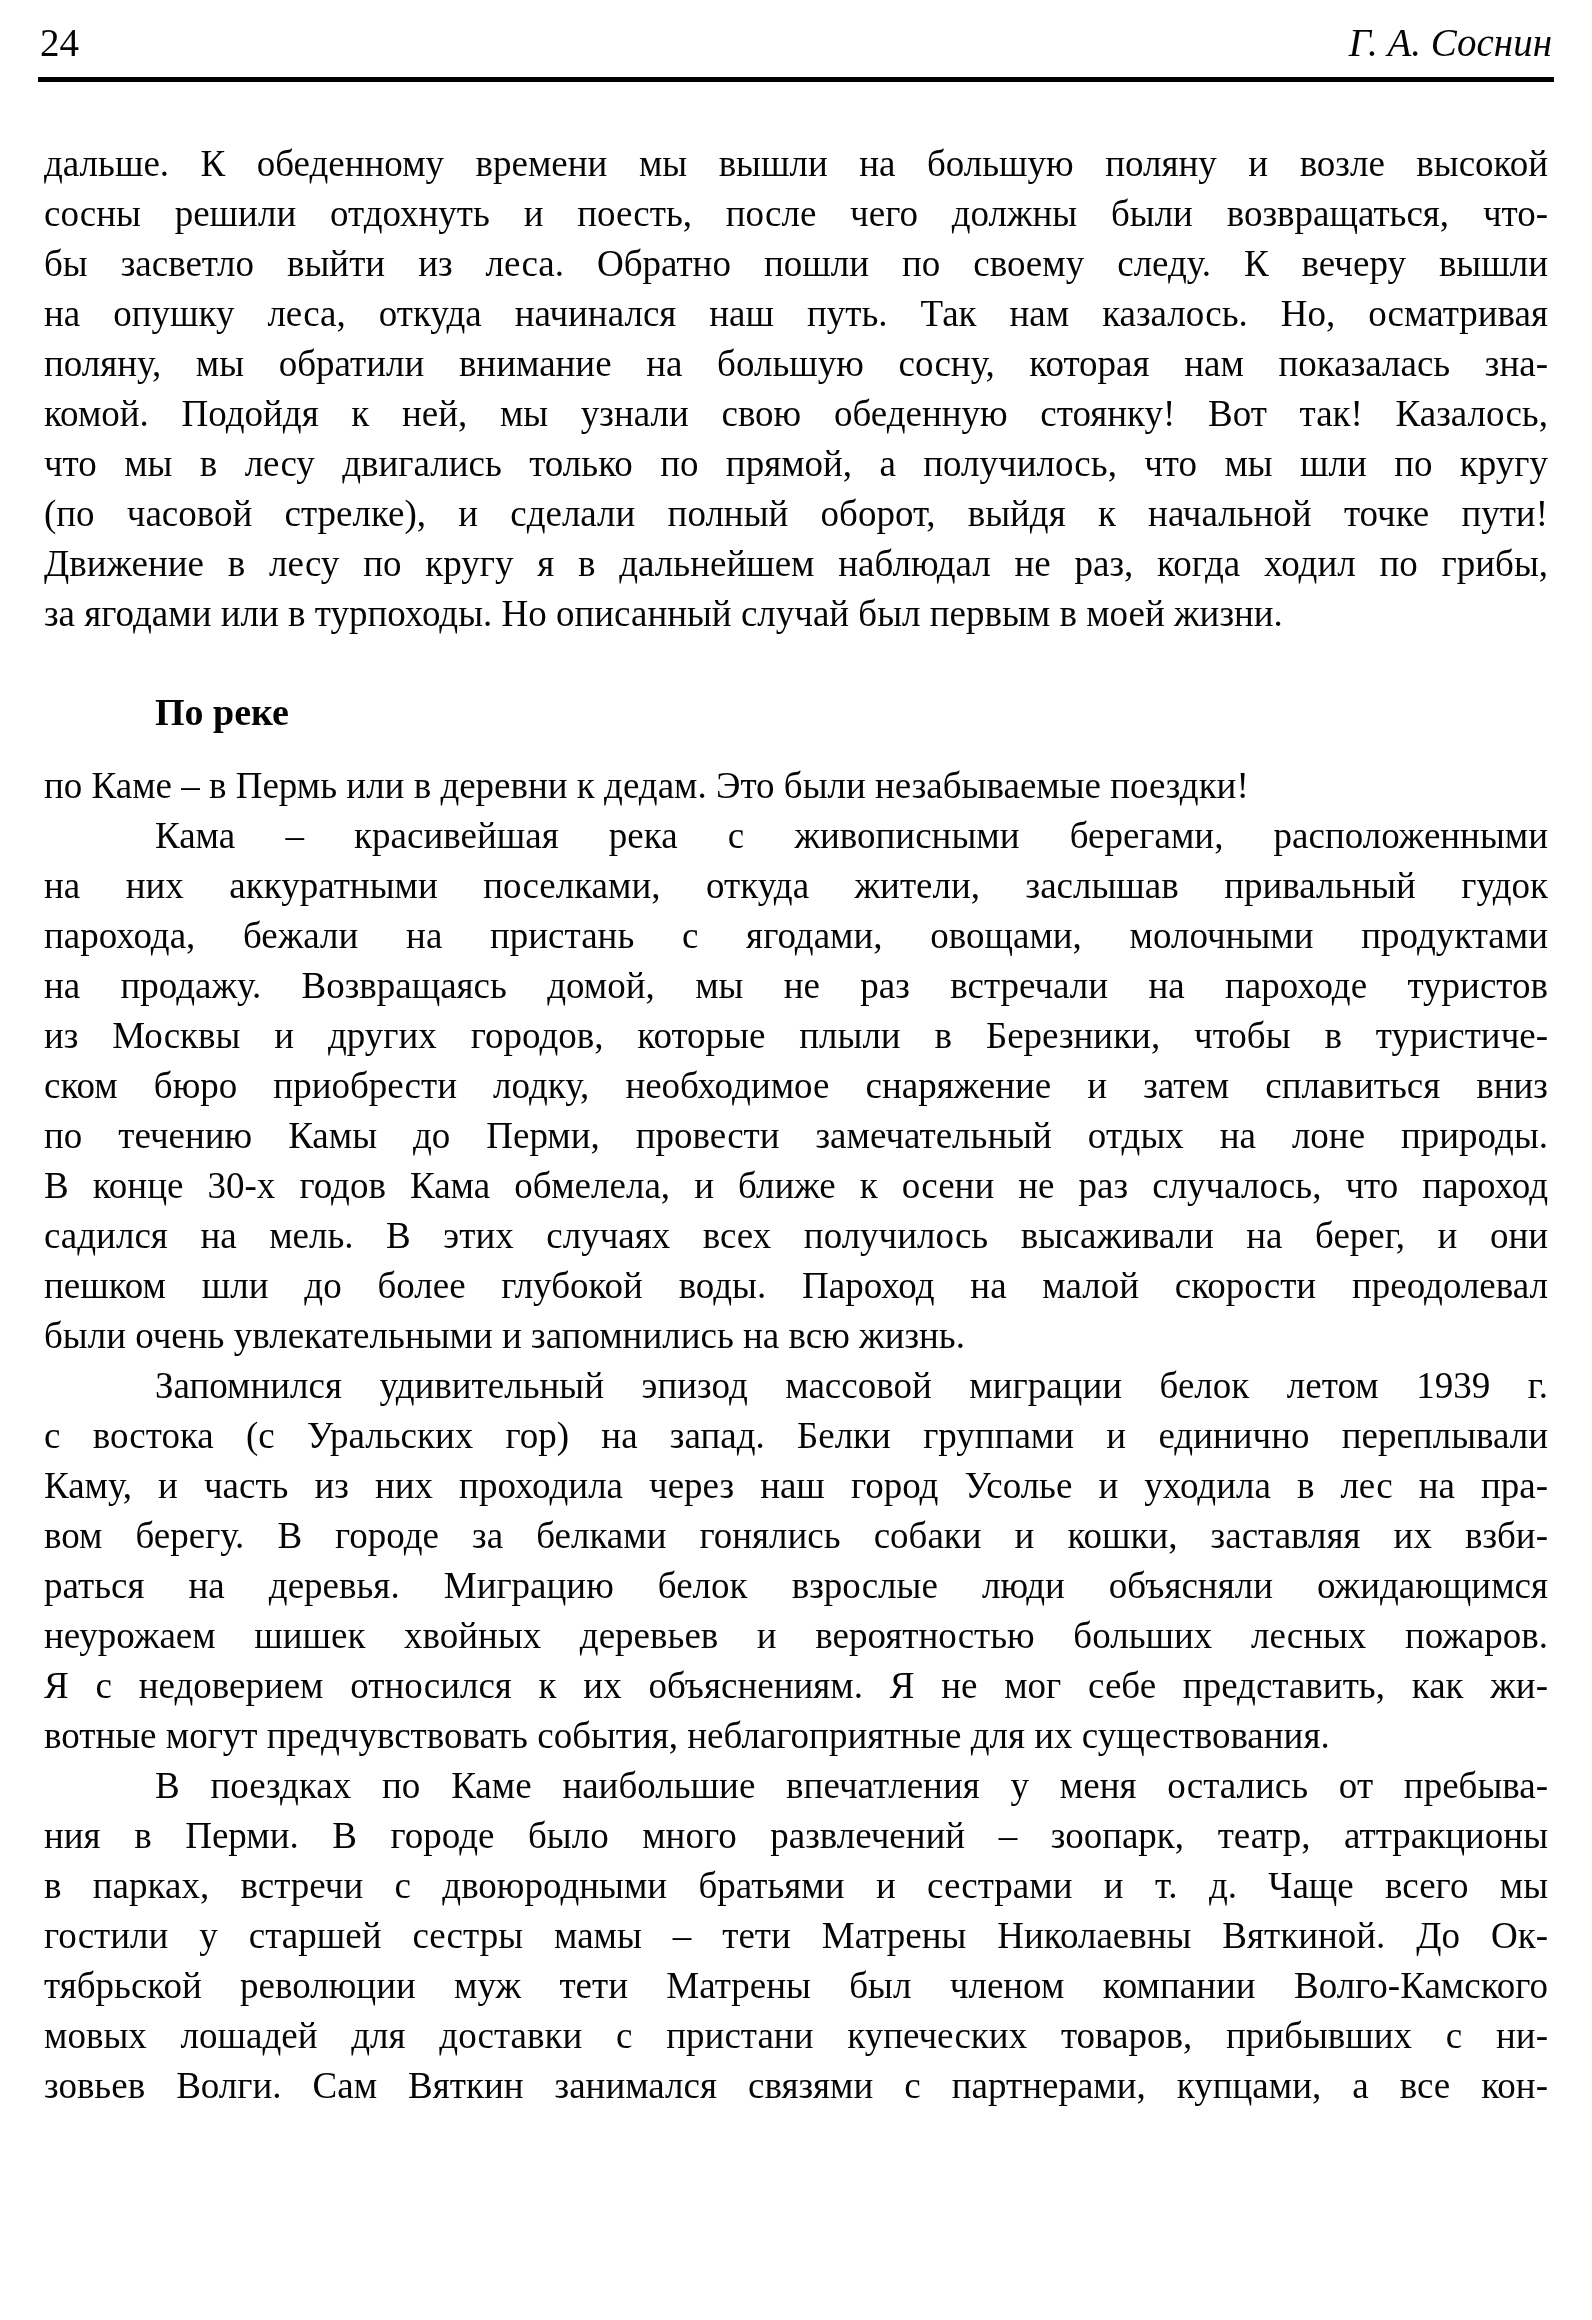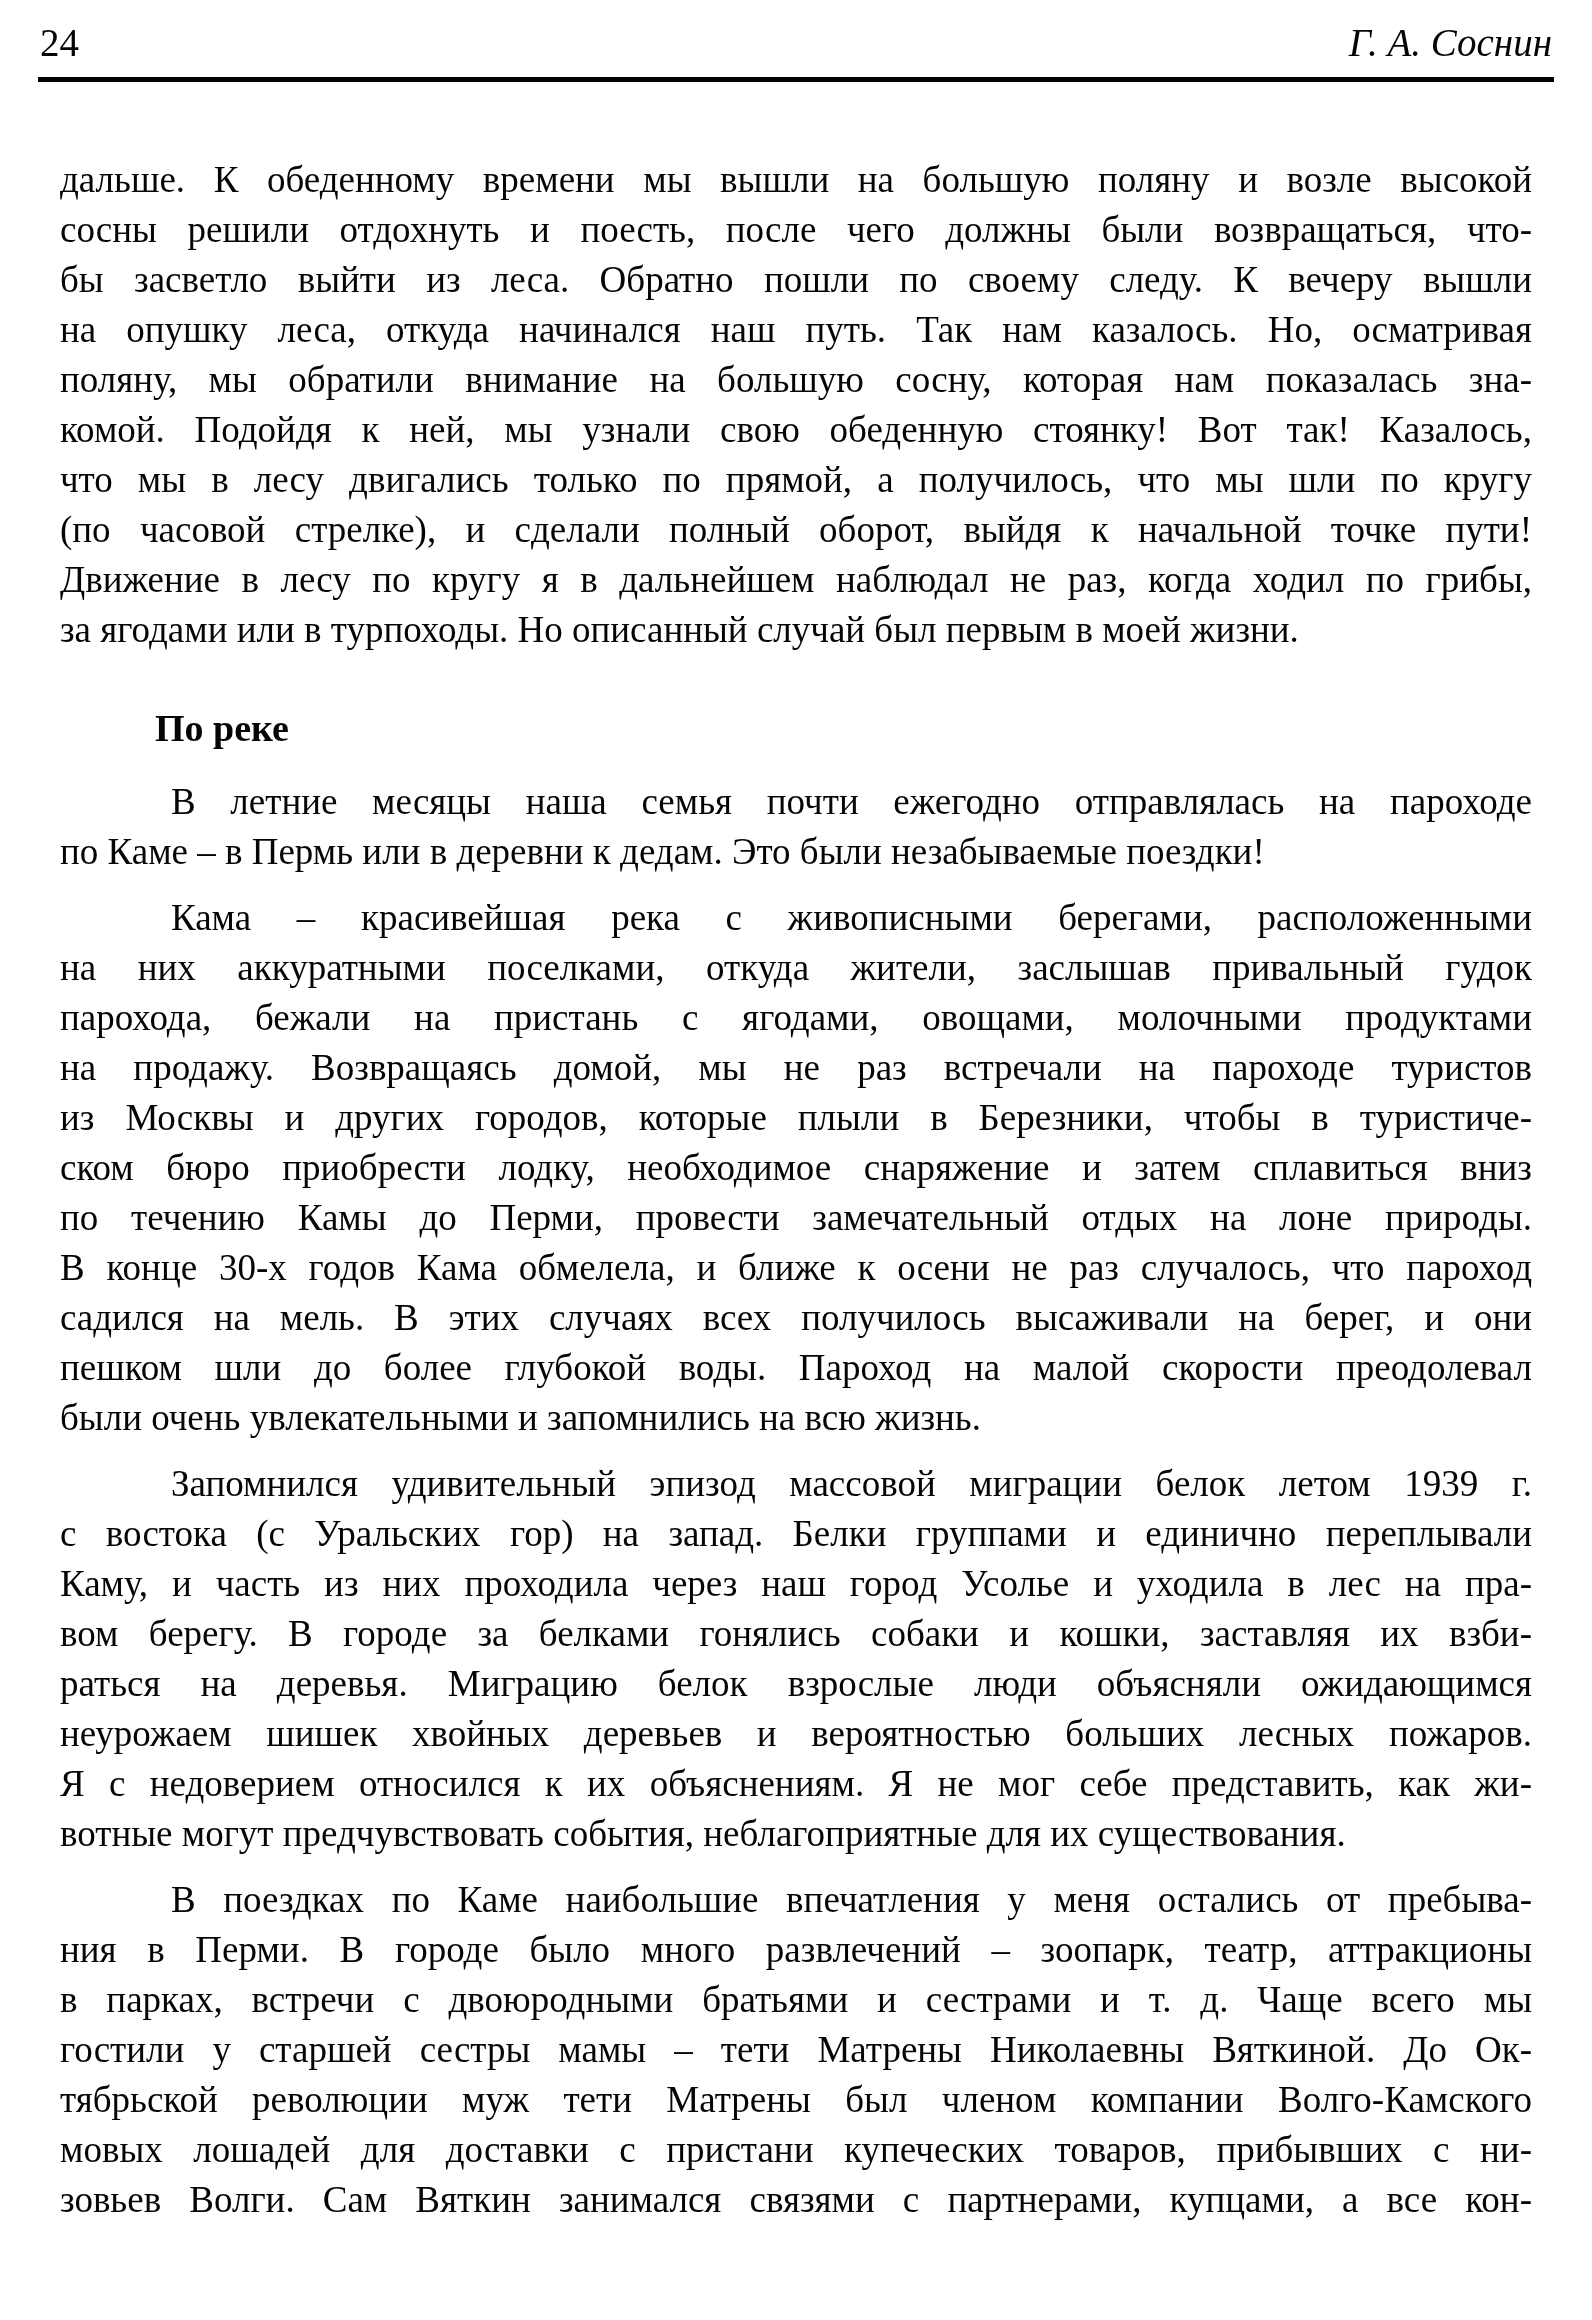--- a/index.html
+++ b/index.html
@@ -43,21 +43,21 @@
     background: #000000;
   }
   .text-body {
     position: absolute;
     top: 139px;
     left: 44px;
     right: 44px;
     font-size: 37px;
   }
   .para {
-    margin: 16px;
+    margin: 0;
     padding: 0;
     font-family: Liberation Serif, serif;
   }
   .line {
     height: 50px;
     line-height: 50px;
     text-align: justify;
     text-align-last: justify;
     white-space: normal;
     overflow: visible;
@@ -95,21 +95,20 @@
         <div class="line">на опушку леса, откуда начинался наш путь. Так нам казалось. Но, осматривая</div>
         <div class="line">поляну, мы обратили внимание на большую сосну, которая нам показалась зна-</div>
         <div class="line">комой. Подойдя к ней, мы узнали свою обеденную стоянку! Вот так! Казалось,</div>
         <div class="line">что мы в лесу двигались только по прямой, а получилось, что мы шли по кругу</div>
         <div class="line">(по часовой стрелке), и сделали полный оборот, выйдя к начальной точке пути!</div>
         <div class="line">Движение в лесу по кругу я в дальнейшем наблюдал не раз, когда ходил по грибы,</div>
         <div class="line last">за ягодами или в турпоходы. Но описанный случай был первым в моей жизни.</div>
       </div>
       <div class="heading">По реке</div>
       <div class="para">
-        <div class="line indent">В летние месяцы наша семья почти ежегодно отправлялась на пароходе</div>
         <div class="line last">по Каме – в Пермь или в деревни к дедам. Это были незабываемые поездки!</div>
       </div>
       <div class="para">
         <div class="line indent">Кама – красивейшая река с живописными берегами, расположенными</div>
         <div class="line">на них аккуратными поселками, откуда жители, заслышав привальный гудок</div>
         <div class="line">парохода, бежали на пристань с ягодами, овощами, молочными продуктами</div>
         <div class="line">на продажу. Возвращаясь домой, мы не раз встречали на пароходе туристов</div>
         <div class="line">из Москвы и других городов, которые плыли в Березники, чтобы в туристиче-</div>
         <div class="line">ском бюро приобрести лодку, необходимое снаряжение и затем сплавиться вниз</div>
         <div class="line">по течению Камы до Перми, провести замечательный отдых на лоне природы.</div>

